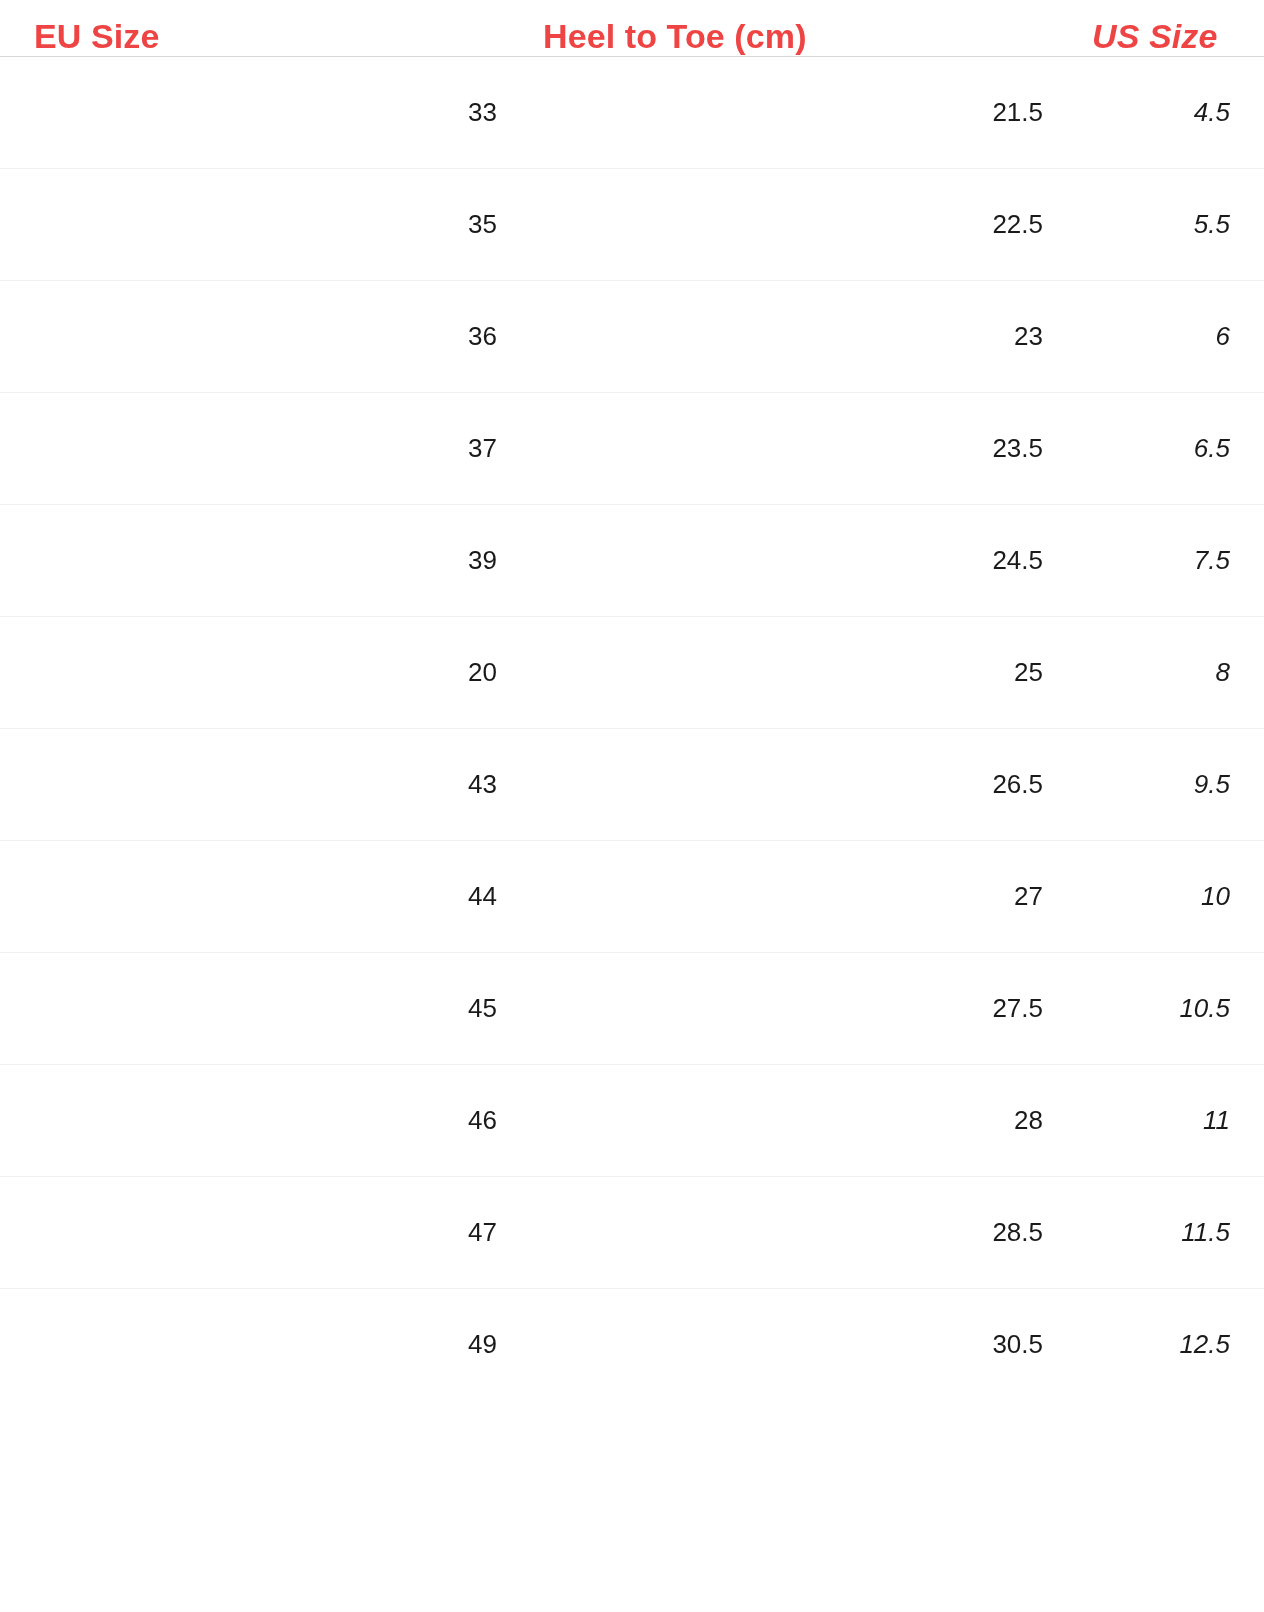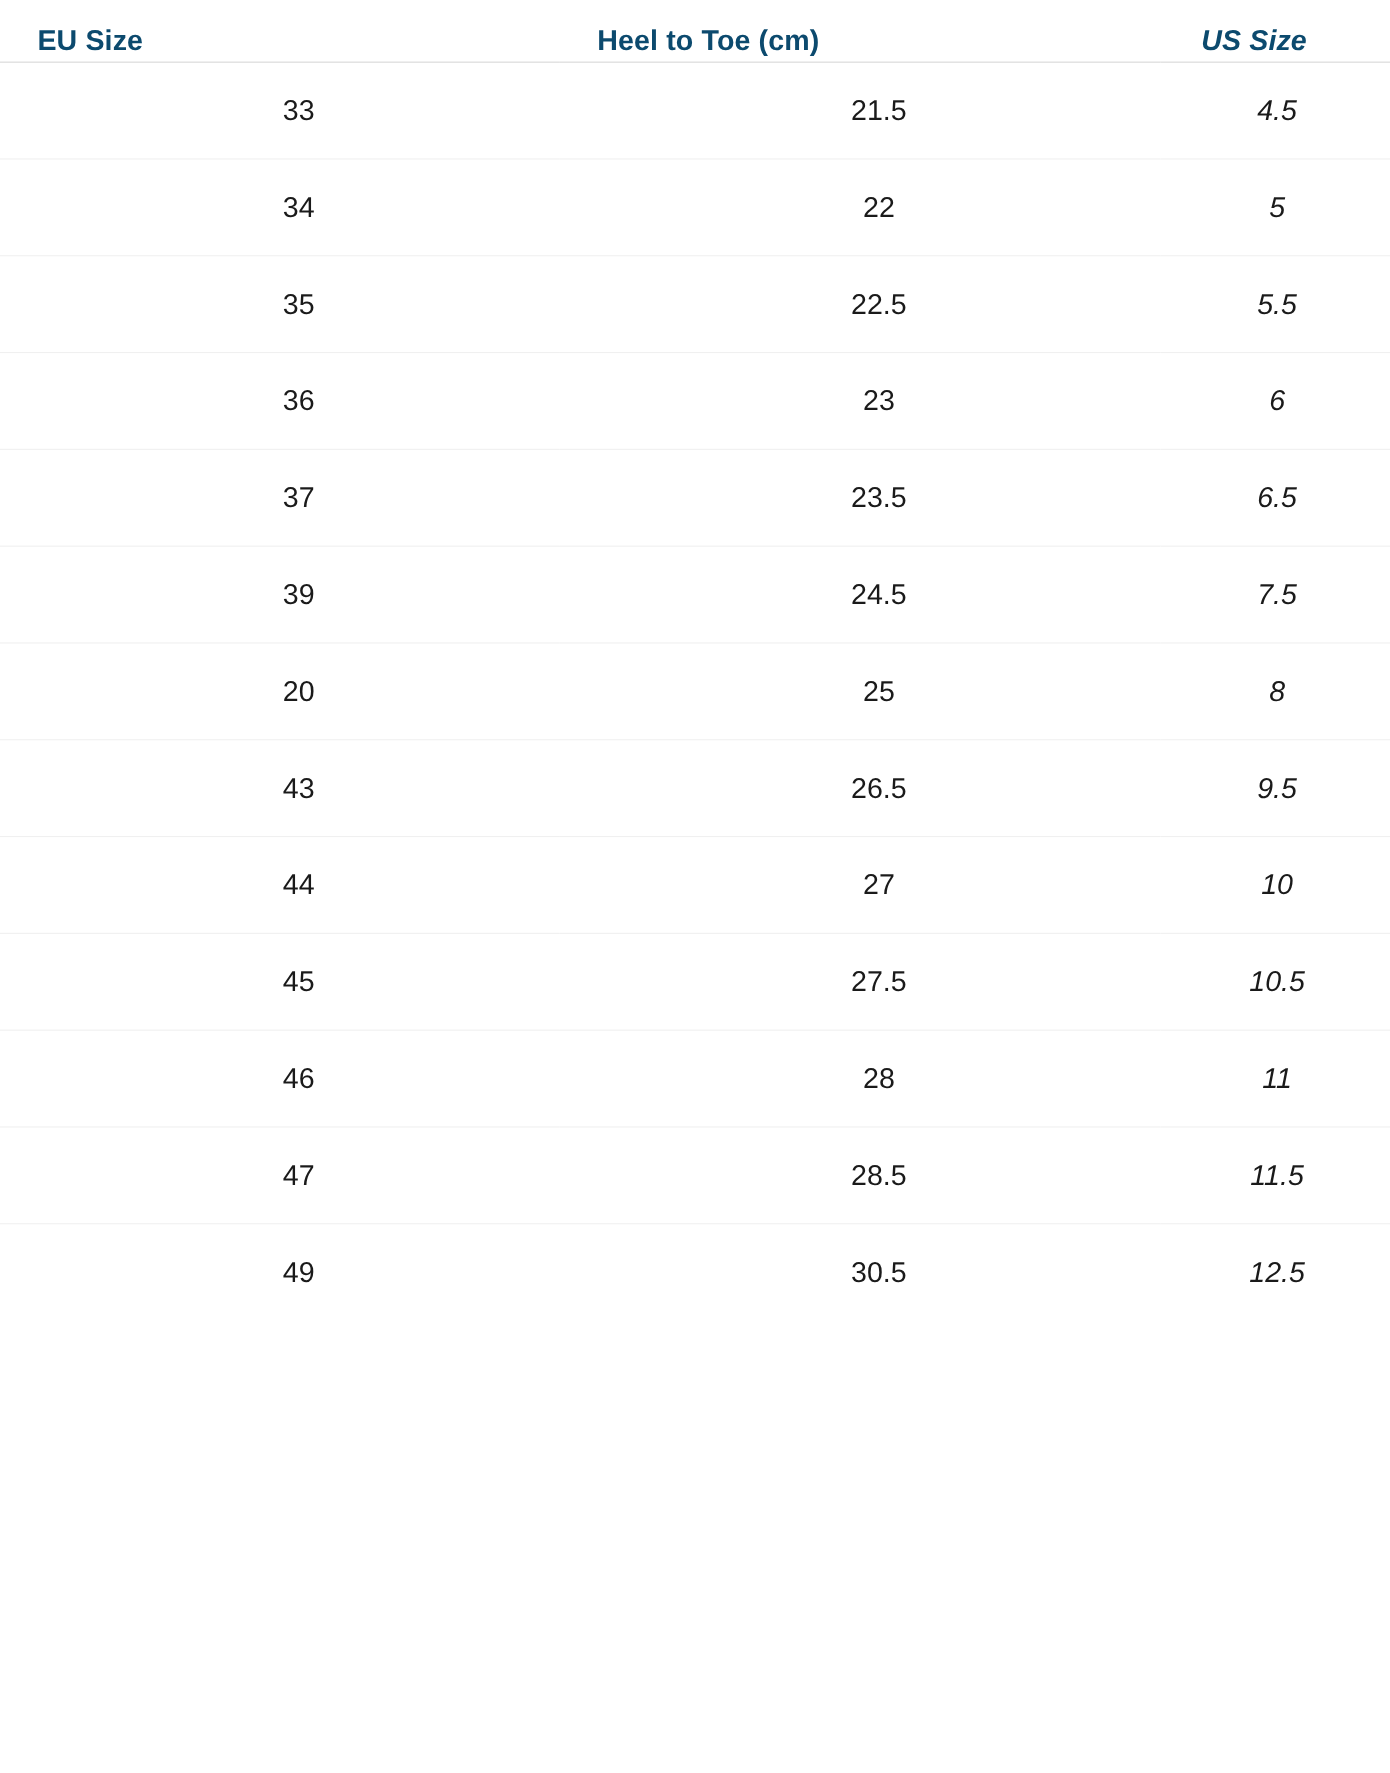--- a/index.html
+++ b/index.html
@@ -21,45 +21,45 @@
     width: 100%;
     border-collapse: collapse;
     table-layout: fixed;
   }
   table.size-table col.c1 { width: 509px; }
   table.size-table col.c2 { width: 546px; }
   table.size-table col.c3 { width: 209px; }
 
   table.size-table thead th {
     text-align: left;
-    font-size: 26px;
+    font-size: 34px;
     font-weight: 700;
-    color: #0c4a6e;
+    color: #ef4444;
     letter-spacing: 0.1px;
     padding: 0;
     height: 56px;
     vertical-align: middle;
     white-space: nowrap;
     margin-top: 22px;
   }
   table.size-table thead th .cell-inner {
     display: block;
     padding-top: 16px;
   }
   table.size-table thead tr {
     border-bottom: 1.5px solid #d8d8d8;
   }
 
   table.size-table tbody td {
-    text-align: center;
+    text-align: right;
     font-size: 26px;
     font-weight: 400;
     color: #1a1a1a;
     height: 87px;
-    padding: 0;
+    padding: 12px;
     vertical-align: middle;
     white-space: nowrap;
     border-bottom: 1.5px solid #f0f0f0;
   }
   table.size-table tbody tr:last-child td {
     border-bottom: none;
   }
 
   
   table.size-table th.col-1,
@@ -94,25 +94,20 @@
         <th class="col-3">
           <span class="cell-inner">US Size</span>
         </th>
       </tr>
     </thead>
     <tbody id="table-body">
         <tr>
           <td class="col-1">33</td>
           <td class="col-2">21.5</td>
           <td class="col-3">4.5</td>
-        </tr>
-        <tr>
-          <td class="col-1">34</td>
-          <td class="col-2">22</td>
-          <td class="col-3">5</td>
         </tr>
         <tr>
           <td class="col-1">35</td>
           <td class="col-2">22.5</td>
           <td class="col-3">5.5</td>
         </tr>
         <tr>
           <td class="col-1">36</td>
           <td class="col-2">23</td>
           <td class="col-3">6</td>

